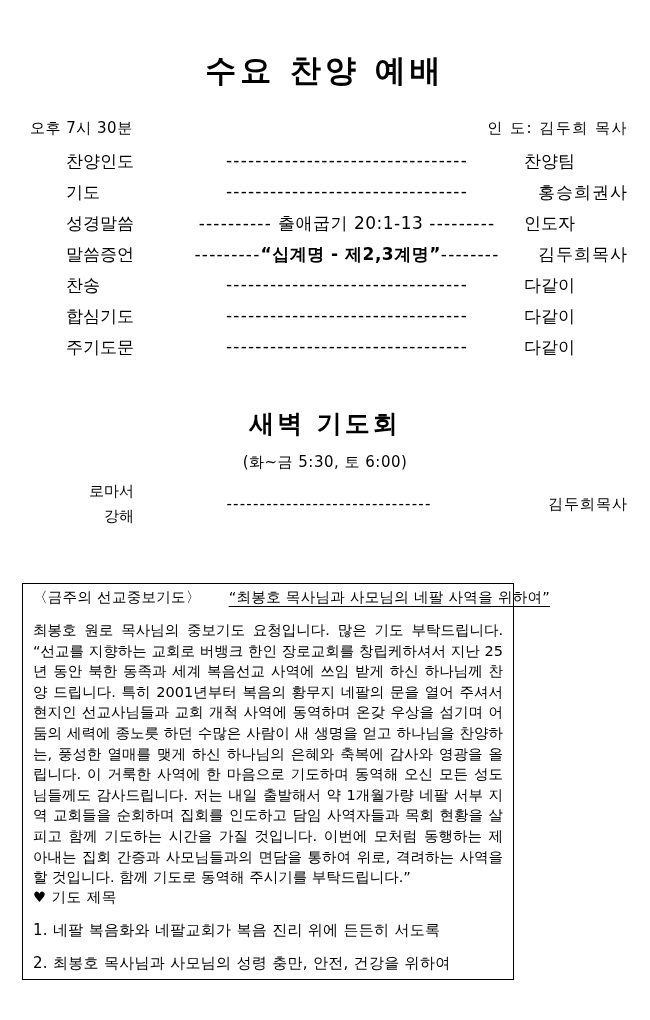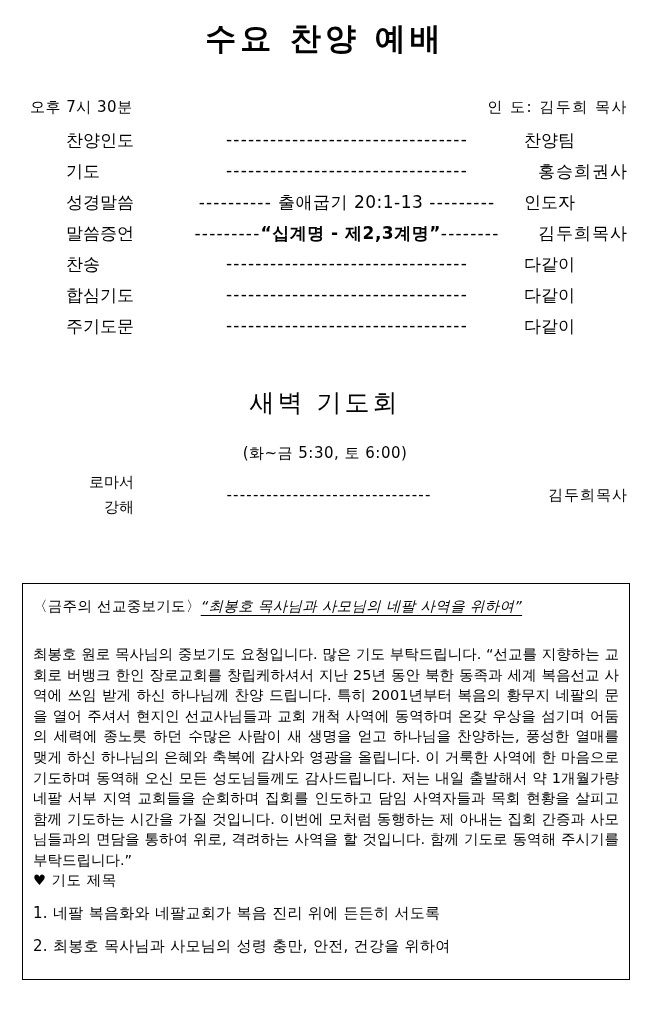--- a/index.html
+++ b/index.html
@@ -17,49 +17,49 @@
     overflow: hidden;
   }
 
   
   .main-title {
     text-align: center;
     font-size: 31px;
     font-weight: bold;
     letter-spacing: 4px;
     margin: 0;
-    padding-top: 20px;
+    padding-top: 52px;
     line-height: 1.2;
   }
   .sub-title {
     text-align: center;
     font-size: 25px;
-    font-weight: normal;
+    font-weight: bold;
     letter-spacing: 3px;
-    margin: 16px;
+    margin: 4px;
     line-height: 1.2;
   }
   .sub-time {
     text-align: center;
     font-size: 15px;
     margin: 0;
     padding-top: 10px;
     letter-spacing: 0.5px;
   }
 
   
   .header-row {
     display: flex;
     justify-content: space-between;
     align-items: baseline;
     font-size: 15px;
     padding: 0 22px 0 30px;
     margin-top: 30px;
   }
-  .header-left  { letter-spacing: 0.5px; margin-top: 11px; }
+  .header-left  { letter-spacing: 0.5px; }
   .header-right { letter-spacing: 1.5px; }
 
   
   .order-list {
     margin-top: 12px;
     padding: 0 22px 0 30px;
   }
   .order-row {
     display: flex;
     align-items: flex-start;
@@ -135,46 +135,45 @@
     text-align: right;
     white-space: nowrap;
     letter-spacing: 1px;
   }
 
   
   .prayer-box {
     position: absolute;
     left: 22px;
     top: 583px;
-    width: 608px;
+    width: 492px;
     height: 397px;
     border: 1.5px solid #000000;
     box-sizing: border-box;
-    padding: 13px 10px 0 10px;
+    padding: 4px 10px 0 10px;
   }
   .pb-header {
     display: flex;
     align-items: baseline;
     font-size: 14.5px;
     white-space: nowrap;
   }
   .pb-header-tag { letter-spacing: 0.3px; }
   .pb-header-title {
-    margin-left: 0;
+    margin-left: 28px;
     text-decoration: underline;
     text-underline-offset: 4px;
     letter-spacing: 0.3px;
-    font-style: italic;
   }
   .pb-body {
     font-size: 14.5px;
     line-height: 20.6px;
     text-align: justify;
     text-justify: inter-character;
-    margin-top: 28px;
+    margin-top: 13px;
     word-break: break-all;
   }
   .pb-topics-head {
     font-size: 14.5px;
     letter-spacing: 0.5px;
   }
   .pb-topic {
     font-size: 15px;
     margin-top: 14px;
     letter-spacing: 0.3px;

